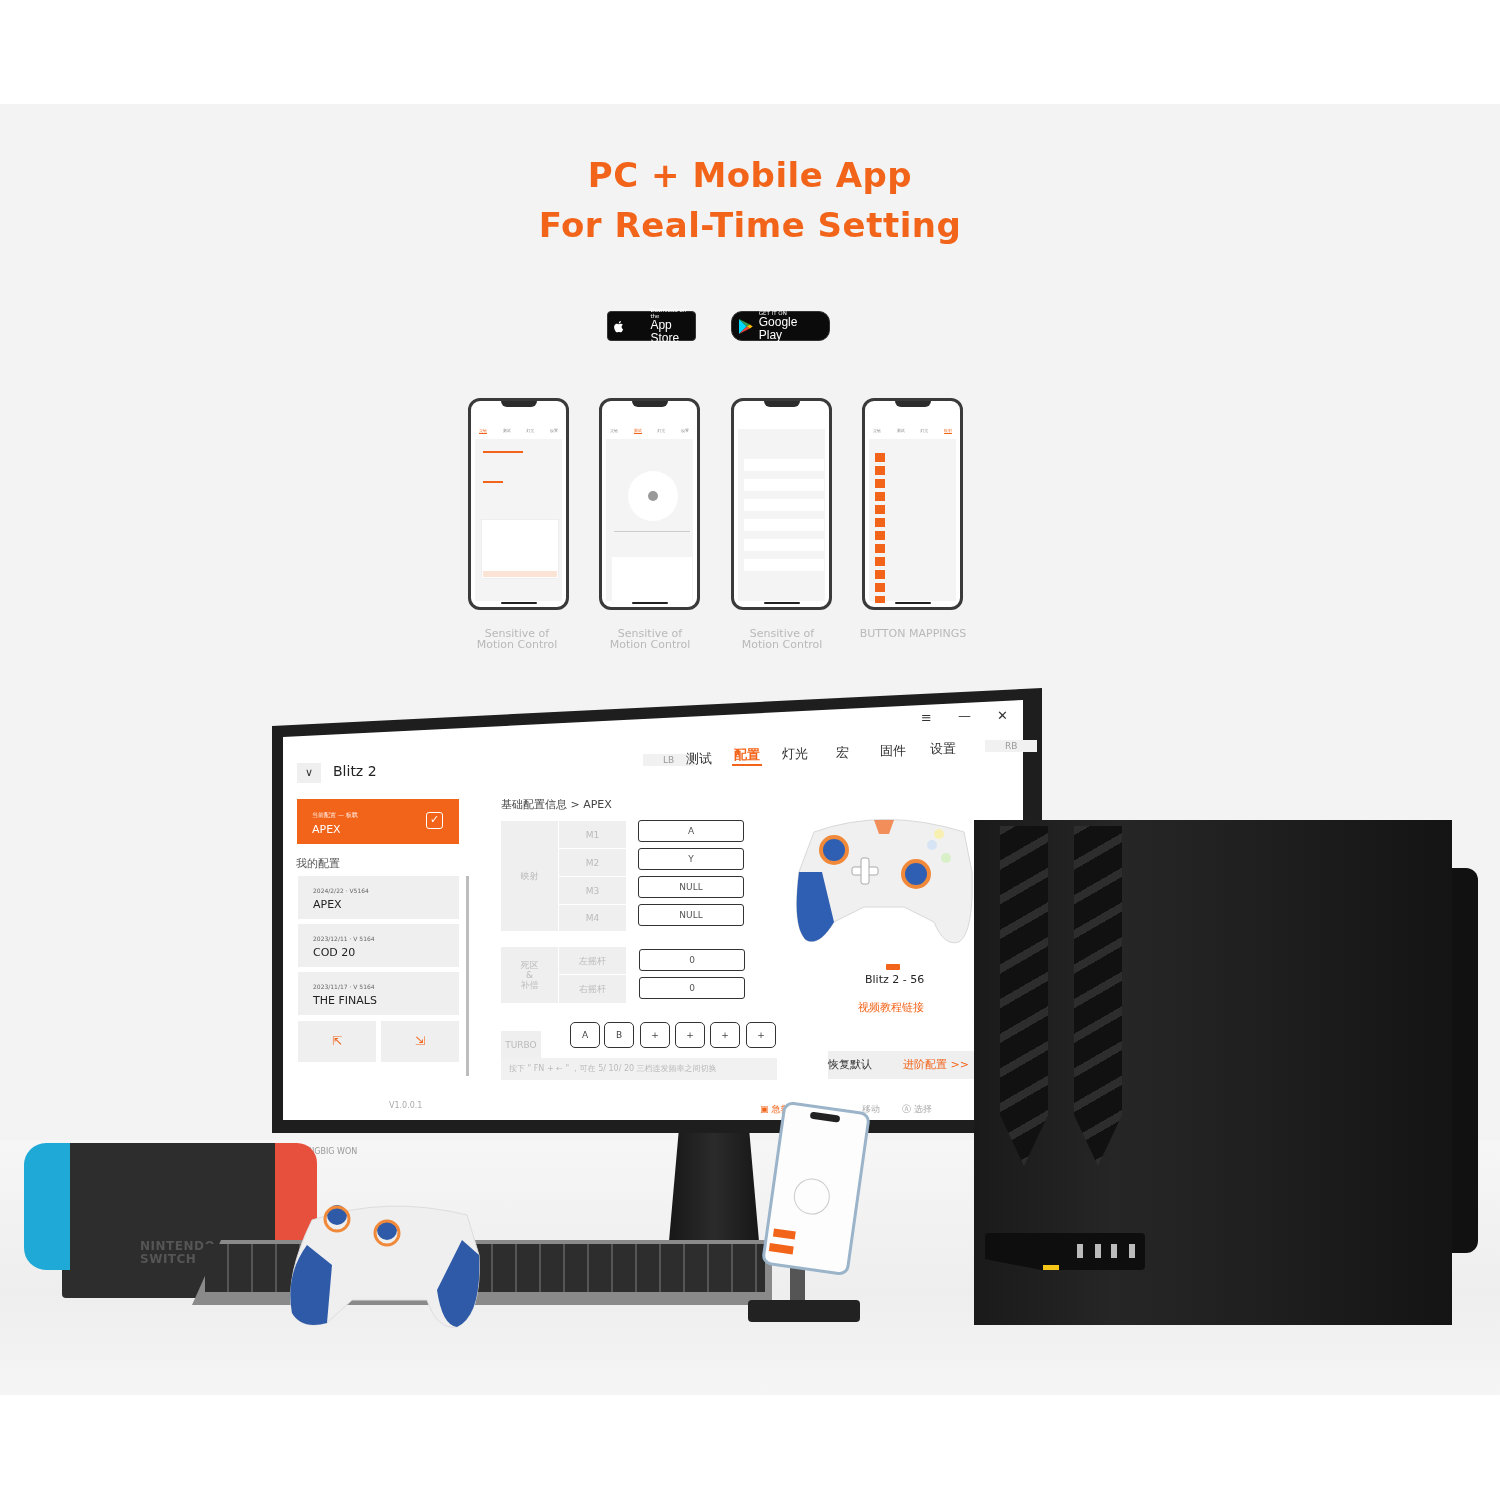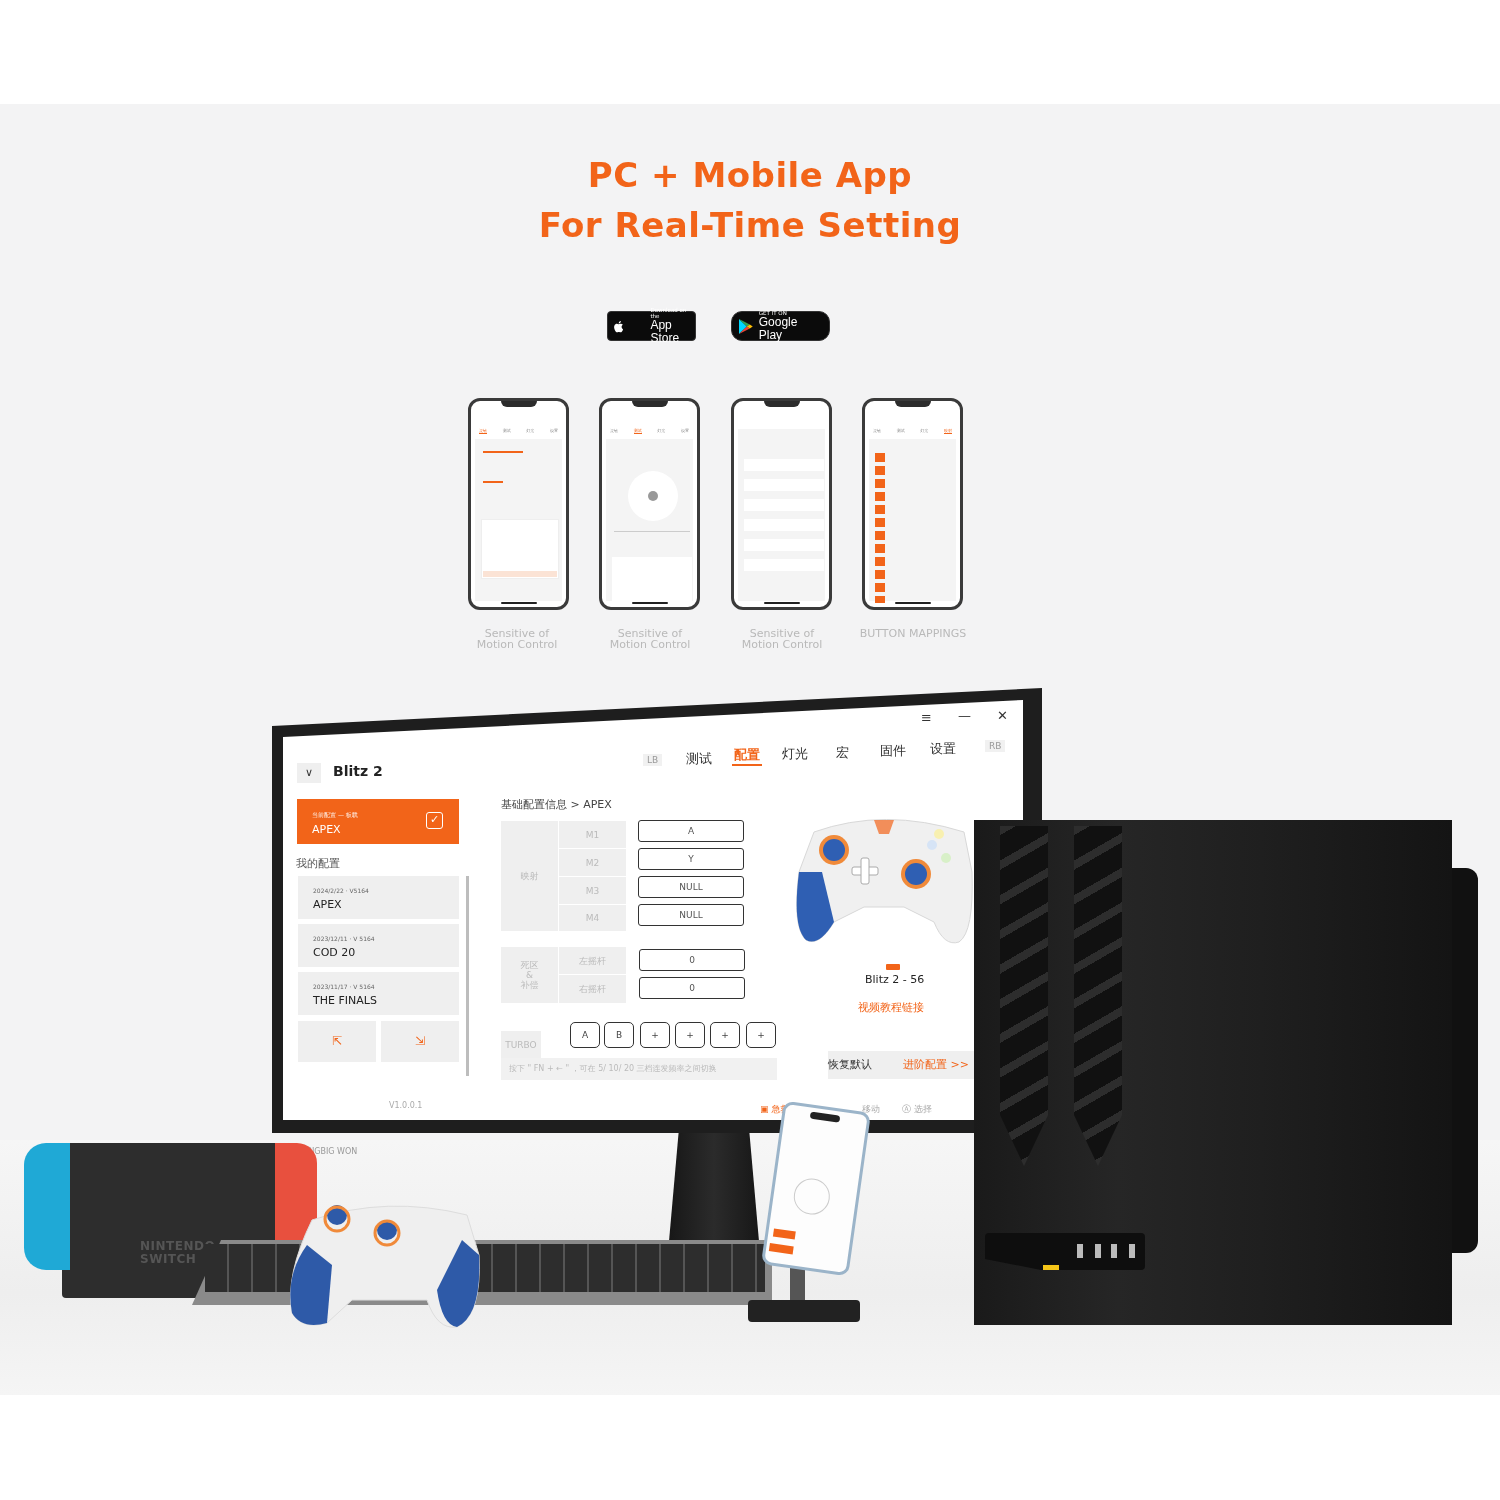--- a/index.html
+++ b/index.html
@@ -25,26 +25,26 @@
   .phone .home { position: absolute; bottom: 3px; left: 30px; width: 36px; height: 2px; background: #222; border-radius: 1px; }
 
   .phone-caption { position: absolute; top: 628px; width: 130px; text-align: center; font-size: 11px; line-height: 11px; color: #b9b9b9; font-family: "DejaVu Sans", sans-serif; }
 
   
   .monitor { position: absolute; left: 272px; top: 688px; width: 770px; height: 445px; background: #1e1e1e; clip-path: polygon(0 38px, 100% 0, 100% 100%, 0 100%); }
   .screen { position: absolute; left: 283px; top: 700px; width: 740px; height: 420px; background: #ffffff; clip-path: polygon(0 37px, 100% 0, 100% 100%, 0 100%); }
   .stand-neck { position: absolute; left: 664px; top: 1128px; width: 100px; height: 170px; background: linear-gradient(90deg, #151515, #2b2b2b 50%, #151515); clip-path: polygon(15% 0, 85% 0, 100% 100%, 0 100%); }
 
   .win-ctrl { position: absolute; font-size: 13px; color: #333; }
-  .app-title { position: absolute; left: 333px; top: 763px; font-size: 14px; font-weight: bold; color: #222; }
+  .app-title { position: absolute; left: 333px; top: 763px; font-size: 14px; font-weight: normal; color: #222; }
   .chev { position: absolute; left: 297px; top: 763px; width: 24px; height: 20px; background: #efefef; font-size: 11px; text-align: center; line-height: 20px; color: #333; }
   .tabbar .tab { position: absolute; font-size: 13px; color: #333; }
   .tabbar .tab.active { color: #f26419; font-weight: bold; }
   .tab-underline { position: absolute; left: 732px; top: 764px; width: 30px; height: 2px; background: #f26419; }
-  .shoulder { position: absolute; font-size: 9px; color: #999; background: #f1f1f1; padding: 1px 4px; }
+  .shoulder { position: absolute; font-size: 9px; color: #999; background: #f1f1f1; padding: 1px 20px; }
 
   .current-card { position: absolute; left: 297px; top: 799px; width: 162px; height: 45px; background: #f26419; color: #fff; }
   .current-card .lbl { position: absolute; left: 15px; top: 12px; font-size: 6px; opacity: 0.9; }
   .current-card .nm { position: absolute; left: 15px; top: 24px; font-size: 11px; }
   .current-card .chk { position: absolute; right: 16px; top: 13px; width: 17px; height: 17px; border: 1.5px solid #fff; border-radius: 3px; font-size: 11px; line-height: 14px; text-align: center; }
 
   .my-config { position: absolute; left: 296px; top: 856px; font-size: 11px; color: #555; }
   .cfg-item { position: absolute; left: 298px; width: 161px; height: 43px; background: #efefef; }
   .cfg-item .date { position: absolute; left: 15px; top: 11px; font-size: 6px; color: #666; }
   .cfg-item .nm { position: absolute; left: 15px; top: 22px; font-size: 11px; color: #222; }

